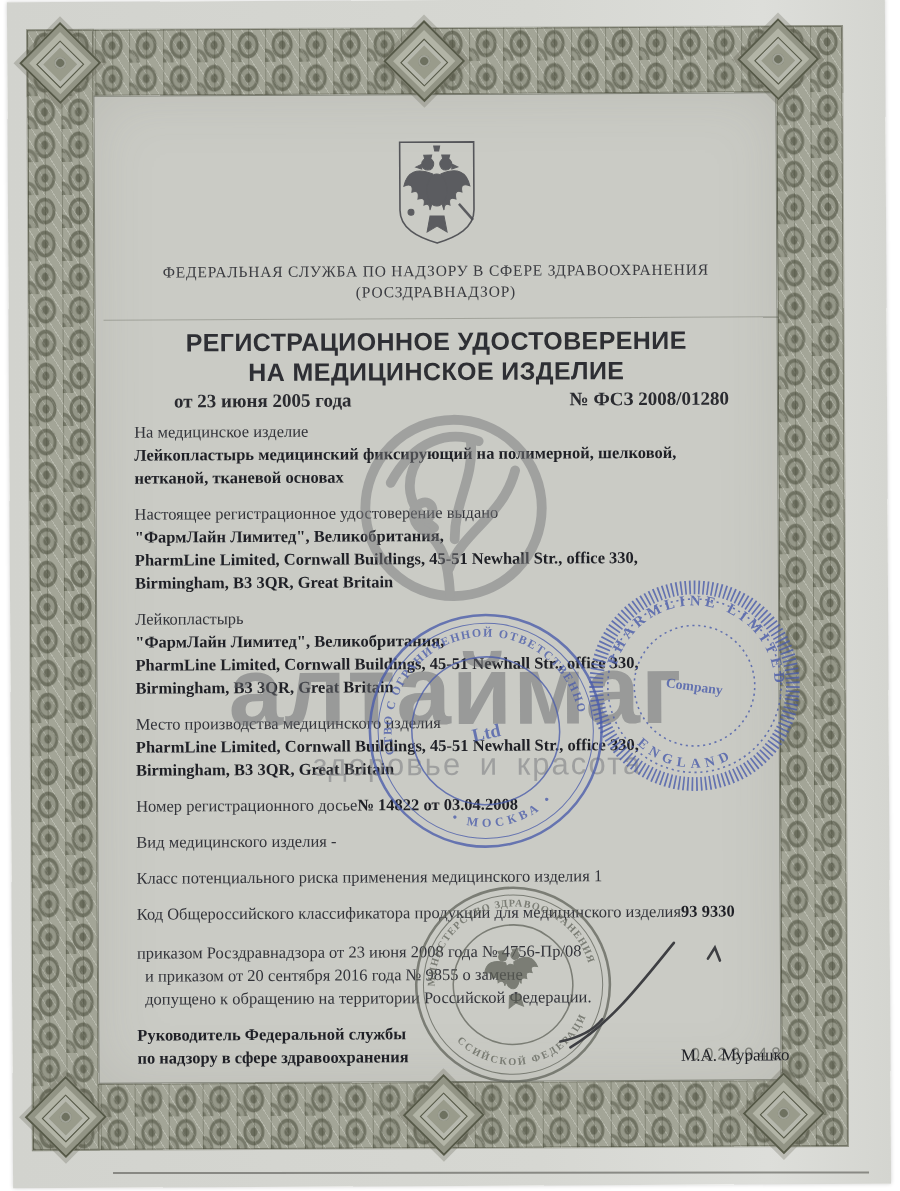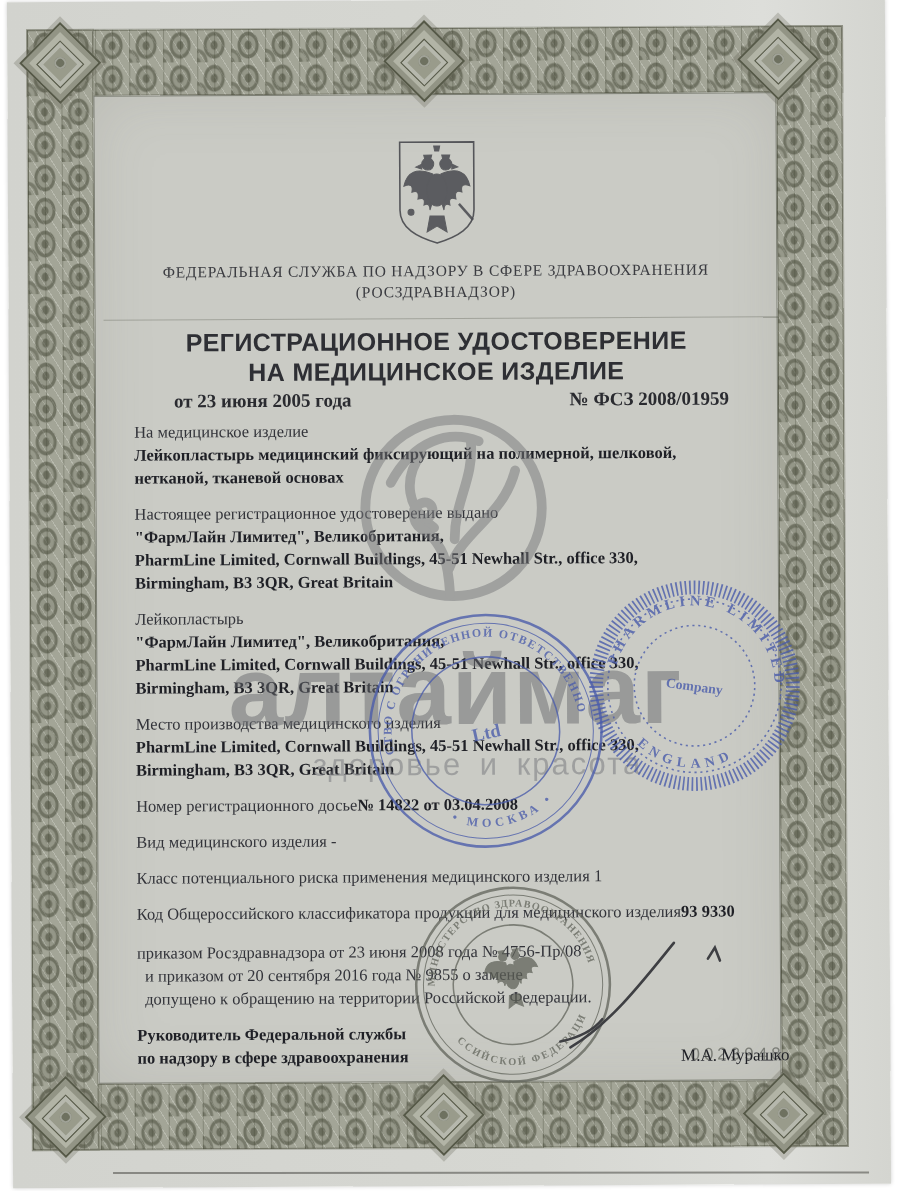--- a/index.html
+++ b/index.html
@@ -115,21 +115,21 @@
   <div class="abs issuer">
     <div>ФЕДЕРАЛЬНАЯ СЛУЖБА ПО НАДЗОРУ В СФЕРЕ ЗДРАВООХРАНЕНИЯ</div>
     <div>(РОСЗДРАВНАДЗОР)</div>
   </div>
   <div class="abs rule"></div>
 
   <div class="abs title t1">РЕГИСТРАЦИОННОЕ УДОСТОВЕРЕНИЕ</div>
   <div class="abs title t2">НА МЕДИЦИНСКОЕ ИЗДЕЛИЕ</div>
   <div class="abs daterow">
     <span>от 23 июня 2005 года</span>
-    <span>№  ФСЗ 2008/01959</span>
+    <span>№  ФСЗ 2008/01280</span>
   </div>
 
   <div class="abs body" style="z-index:2;">
     <p>
       <span>На медицинское изделие</span><br>
       <span class="b">Лейкопластырь медицинский фиксирующий на полимерной, шелковой,</span><br>
       <span class="b">нетканой, тканевой основах</span>
     </p>
     <p>
       <span>Настоящее регистрационное удостоверение выдано</span><br>

